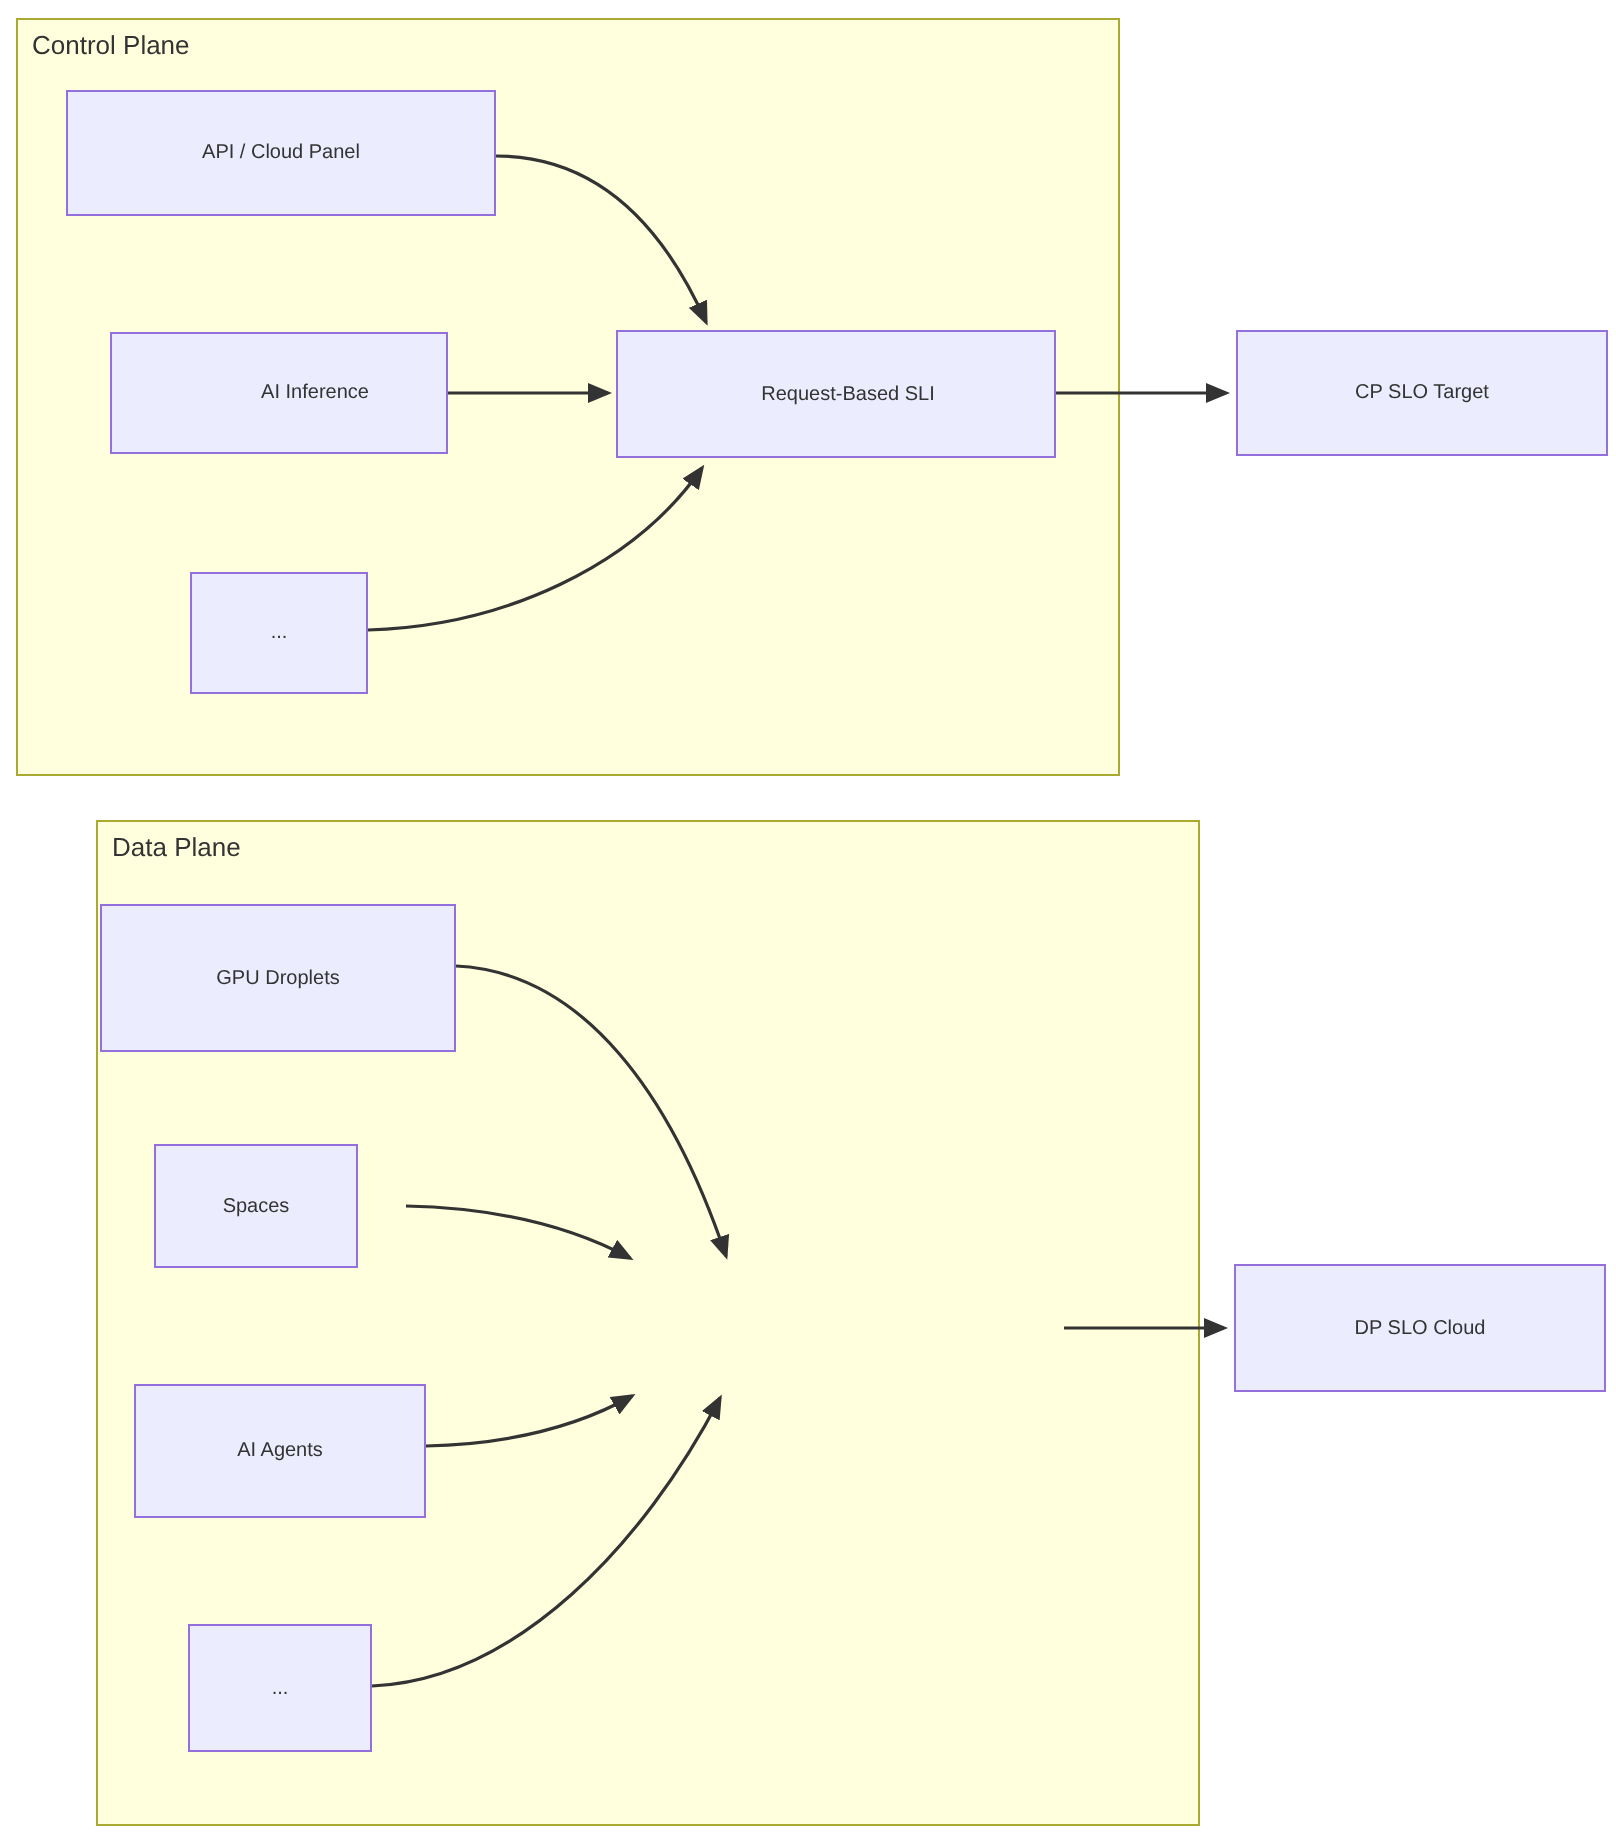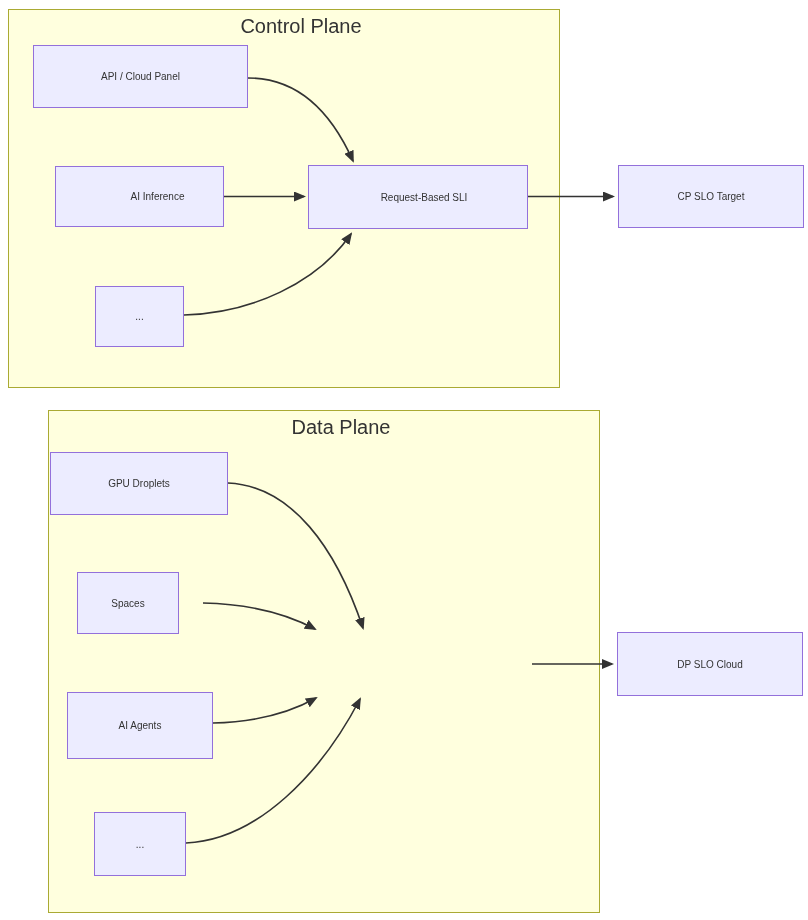--- a/index.html
+++ b/index.html
@@ -13,38 +13,38 @@
     font-family:"Liberation Sans","DejaVu Sans",sans-serif;color:var(--text-color);
     overflow:hidden;
   }
   .cluster{
     position:absolute;background:var(--cluster-fill);
     border:1.5px solid var(--cluster-border);box-sizing:border-box;z-index:1;
   }
   .sg-control{left:8px;top:9px;width:552px;height:379px;}
   .sg-data{left:8px;top:410px;width:552px;height:503px;margin-left:40px;}
   .cluster-title{
-    position:absolute;left:17px;top:5px;width:100%;text-align:center;
-    font-size:20px;color:var(--text-color);
+    position:absolute;left:7px;top:5px;width:100%;text-align:left;
+    font-size:13px;color:var(--text-color);
   }
   .edges{position:absolute;left:0;top:0;z-index:2;}
   .edges path.edge{fill:none;stroke:var(--edge-stroke);stroke-width:1.6px;}
   .edges .arrowhead-shape{fill:var(--edge-stroke);}
   .node{
     position:absolute;background:var(--node-fill);
     border:1.3px solid var(--node-border);box-sizing:border-box;
     display:flex;align-items:center;justify-content:center;
     font-size:10px;color:var(--text-color);z-index:3;text-align:center;
   }
   .n-api{left:33px;top:45px;width:215px;height:63px;}
   .n-inference{left:55px;top:166px;width:169px;height:61px;padding-left:36px;}
   .n-cdots{left:95px;top:286px;width:89px;height:61px;}
   .n-request{left:308px;top:165px;width:220px;height:64px;padding-left:12px;}
   .n-cpslo{left:618px;top:165px;width:186px;height:63px;}
-  .n-gpu{left:50px;top:452px;width:178px;height:63px;}
+  .n-gpu{left:50px;top:452px;width:178px;height:74px;}
   .n-spaces{left:77px;top:572px;width:102px;height:62px;}
   .n-agents{left:67px;top:692px;width:146px;height:67px;}
   .n-ddots{left:94px;top:812px;width:92px;height:64px;}
   .n-resource{left:303px;top:633px;width:229px;height:61px;}
   .n-dpslo{left:617px;top:632px;width:186px;height:64px;}
 </style>
 </head>
 <body>
 
 <div class="canvas">

